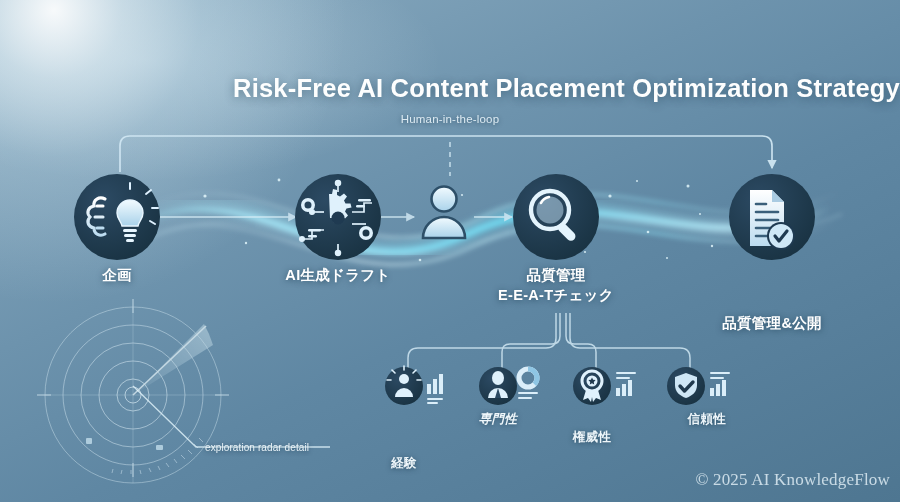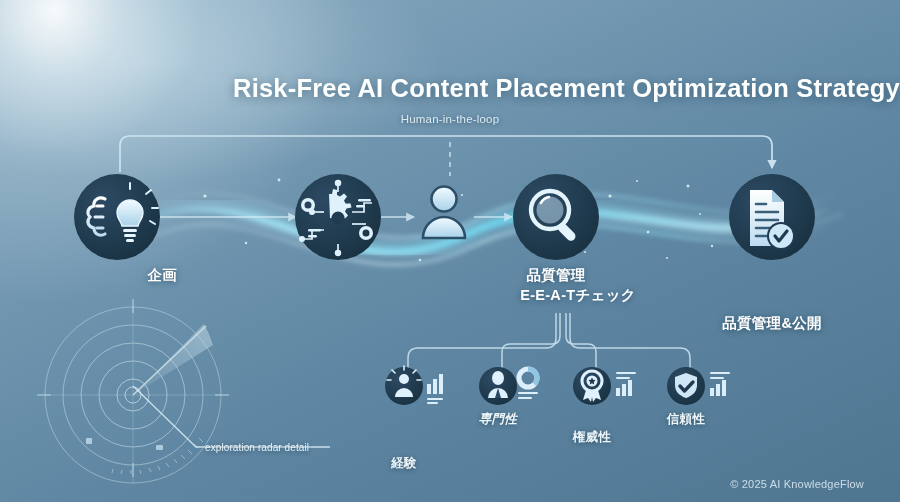--- a/index.html
+++ b/index.html
@@ -32,22 +32,22 @@
   .hitl{
     position:absolute;top:113px;left:0;right:0;text-align:center;
     color:#dceaf2;font-size:11.5px;letter-spacing:.2px;
     text-shadow:0 1px 4px rgba(15,45,65,.5);
   }
   .radcap{
     position:absolute;left:205px;top:442px;color:#e9f3f8;font-size:10px;
     letter-spacing:.1px;text-shadow:0 1px 4px rgba(15,45,65,.5);
   }
   .foot{
-    position:absolute;right:36px;bottom:12px;color:#d3e3ec;font-size:11px;
-    letter-spacing:.2px;opacity:.92;
+    position:absolute;right:10px;bottom:12px;color:#d3e3ec;font-size:17px;
+    letter-spacing:.2px;opacity:.92;font-family:Liberation Serif, serif;
   }
 </style>
 </head>
 <body>
 
 <div id="stage">
 
   <svg class="lay" viewBox="0 0 900 502">
     <defs>
       <linearGradient id="rib" x1="0" y1="0" x2="1" y2="0">
@@ -311,25 +311,26 @@
       <g fill="#dff6ff" opacity=".85">
           <rect x="86" y="438" width="6" height="6" rx="1"></rect>
           <rect x="156" y="445" width="7" height="5" rx="1"></rect>
         </g>
       <g stroke="#e6f6ff" stroke-width="1" opacity=".6">
         <path d="M199,438 l4,4 M194,444 l4,4 M188,450 l4,4 M181,455 l4,4 M174,459 l3,4 M166,463 l3,4 M158,466 l2,4 M149,468 l2,4 M140,470 l1,4 M131,470 l0,4 M122,470 l-1,4 M113,469 l-1,4"></path>
       </g>
     </g>
   </svg>
 
-  <div class="nlab" style="left:57px;top:265px;width:120px;text-align:right;">企画</div>
+  <div class="nlab" style="left:57px;top:265px;width:120px;">企画</div>
+  <div class="nlab" style="left:258px;top:265px;width:160px;">AI生成ドラフト</div>
   <div class="nlab" style="left:476px;top:265px;width:160px;">品質管理</div>
-  <div class="nlab" style="left:476px;top:285px;width:160px;text-align:right;">E-E-A-Tチェック</div>
+  <div class="nlab" style="left:476px;top:285px;width:160px;">E-E-A-Tチェック</div>
   <div class="nlab" style="left:692px;top:265px;width:160px;margin-top:48px;">品質管理&amp;公開</div>
 
   <div class="plab" style="left:364px;top:411px;width:80px;margin-top:44px;">経験</div>
   <div class="plab" style="left:458px;top:411px;width:80px;font-style:italic;">専門性</div>
   <div class="plab" style="left:552px;top:429px;width:80px;">権威性</div>
-  <div class="plab" style="left:646px;top:411px;width:80px;">信頼性</div>
+  <div class="plab" style="left:646px;top:411px;width:80px;text-align:right;">信頼性</div>
 
   <div class="radcap">exploration radar detail</div>
   <div class="foot">© 2025 AI KnowledgeFlow</div>
 </div>
 
 </body></html>

